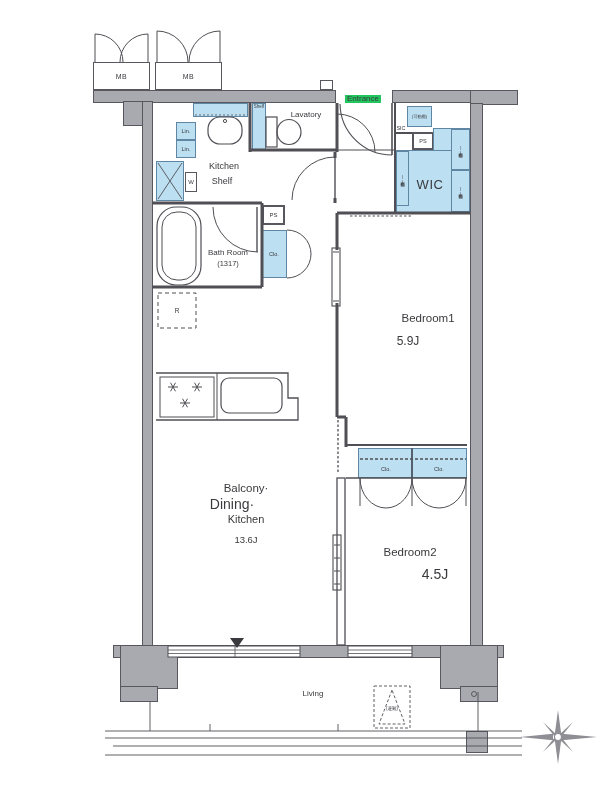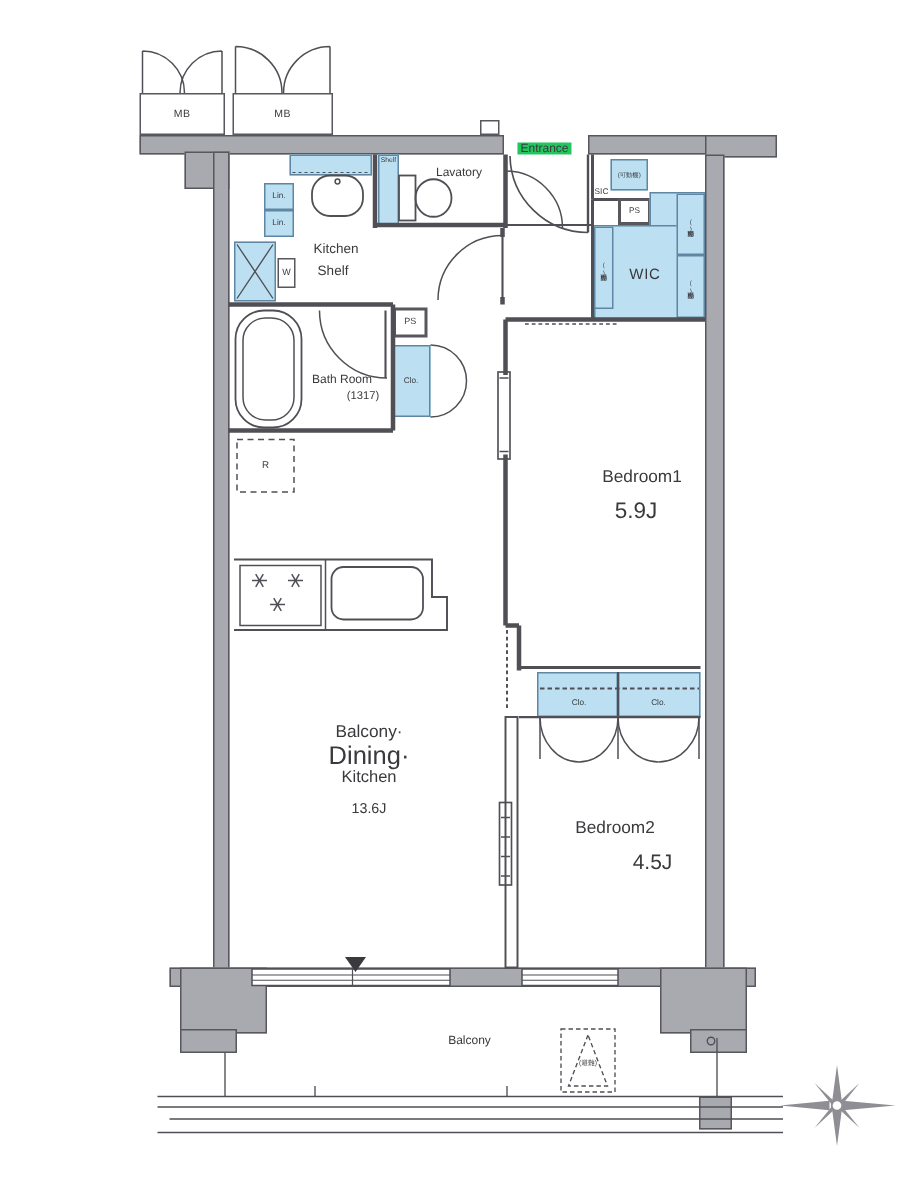--- a/index.html
+++ b/index.html
@@ -180,33 +180,33 @@
       <polygon points="543,722 557,735 555,737"></polygon>
       <polygon points="543,752 557,739 555,737"></polygon>
       <polygon points="573,752 559,739 561,737"></polygon>
       <circle cx="558" cy="737" r="3.5" fill="#ffffff" stroke="#8e8e94" stroke-width="1.2"></circle>
     </g>
   </svg>
 
   <div class="lbl" style="left:363px;top:99px;font-size:8px;background:#22c55e;padding:0 2px">Entrance</div>
   <div class="lbl" style="left:306px;top:115px;font-size:8px">Lavatory</div>
   <div class="lbl" style="left:401px;top:129px;font-size:5.5px">SIC</div>
-  <div class="lbl" style="left:430px;top:184px;font-size:10px;letter-spacing:.5px">WIC</div>
+  <div class="lbl" style="left:430px;top:184px;font-size:13px;letter-spacing:.5px">WIC</div>
   <div class="lbl" style="left:224px;top:166px;font-size:9px">Kitchen</div>
   <div class="lbl" style="left:222px;top:181px;font-size:9px">Shelf</div>
   <div class="lbl" style="left:228px;top:253px;font-size:8px">Bath Room</div>
-  <div class="lbl" style="left:242px;top:264px;font-size:7.5px">(1317)</div>
+  <div class="lbl" style="left:228px;top:264px;font-size:7.5px">(1317)</div>
   <div class="lbl" style="left:274px;top:255px;font-size:5.5px">Clo.</div>
   <div class="lbl" style="left:177px;top:311px;font-size:6.5px">R</div>
   <div class="lbl" style="left:428px;top:319px;font-size:11.5px">Bedroom1</div>
-  <div class="lbl" style="left:424px;top:341px;font-size:15px">5.9J</div>
+  <div class="lbl" style="left:408px;top:341px;font-size:12px">5.9J</div>
   <div class="lbl" style="left:246px;top:489px;font-size:11.5px">Balcony·</div>
-  <div class="lbl" style="left:246px;top:504px;font-size:17px">Dining·</div>
+  <div class="lbl" style="left:232px;top:504px;font-size:14px">Dining·</div>
   <div class="lbl" style="left:246px;top:519px;font-size:11px">Kitchen</div>
   <div class="lbl" style="left:246px;top:540px;font-size:9.5px">13.6J</div>
   <div class="lbl" style="left:386px;top:470px;font-size:5.5px">Clo.</div>
   <div class="lbl" style="left:439px;top:470px;font-size:5.5px">Clo.</div>
   <div class="lbl" style="left:410px;top:553px;font-size:11.5px">Bedroom2</div>
   <div class="lbl" style="left:435px;top:574px;font-size:14px">4.5J</div>
-  <div class="lbl" style="left:313px;top:694px;font-size:8px">Balcony</div>
+  <div class="lbl" style="left:313px;top:694px;font-size:8px">Living</div>
   <div class="lbl" style="left:392px;top:709px;font-size:4.5px">(避難)</div>
 
 </div>
 
 </body></html>

